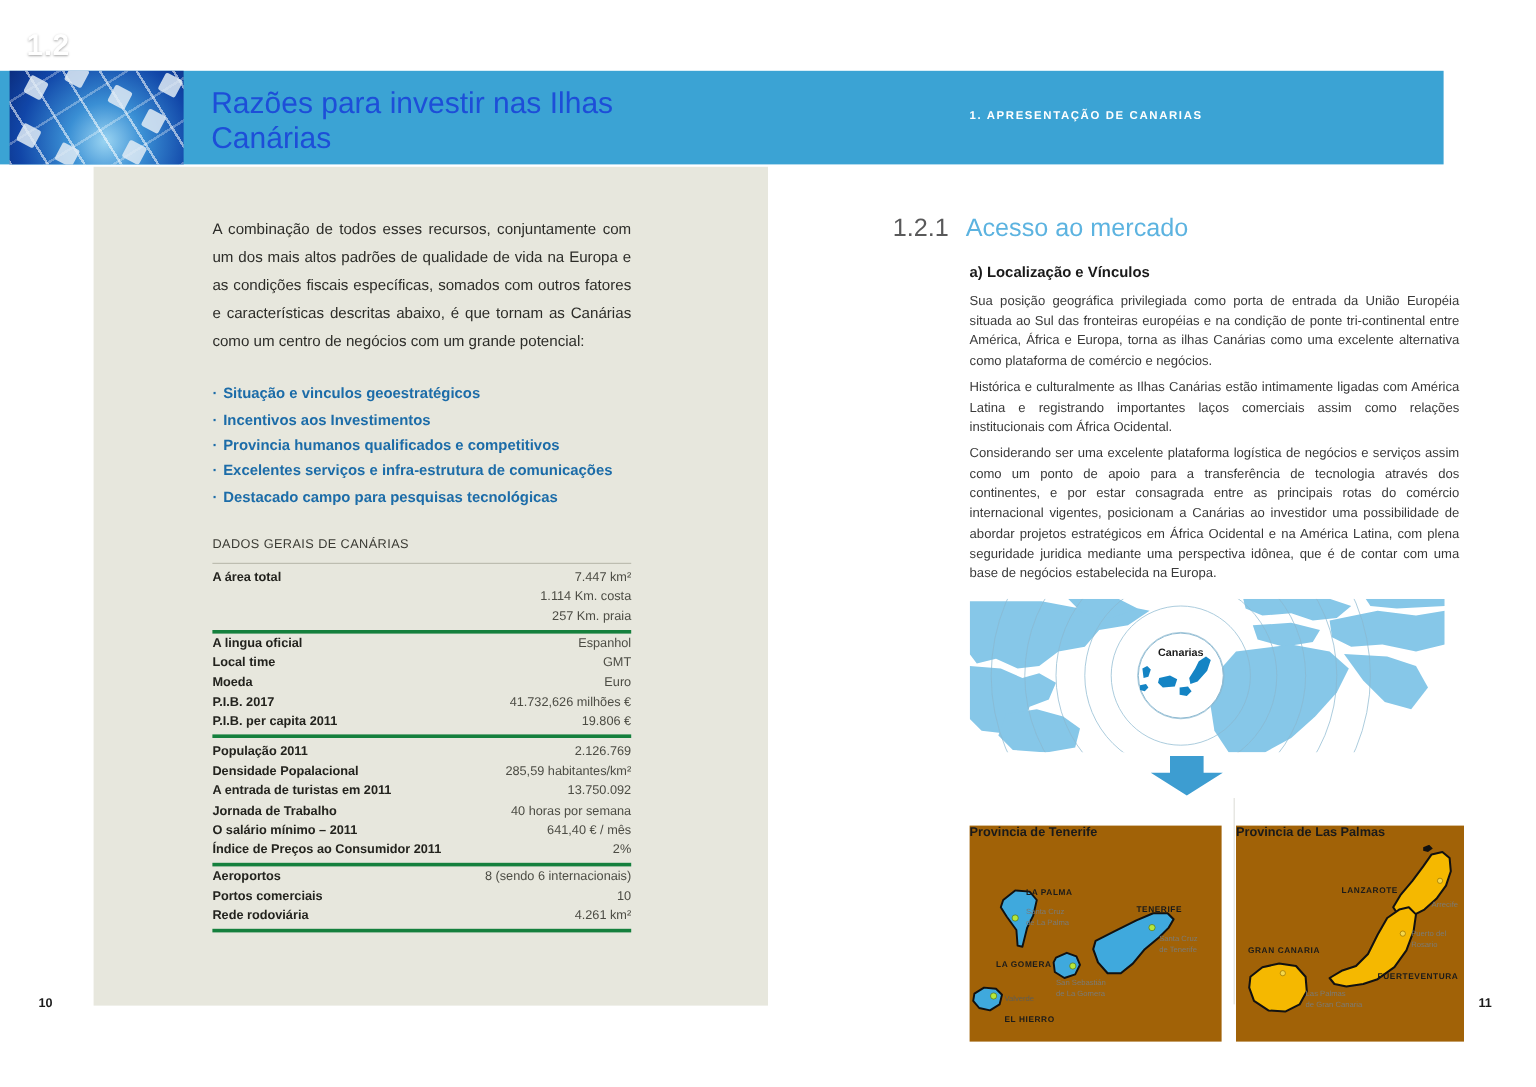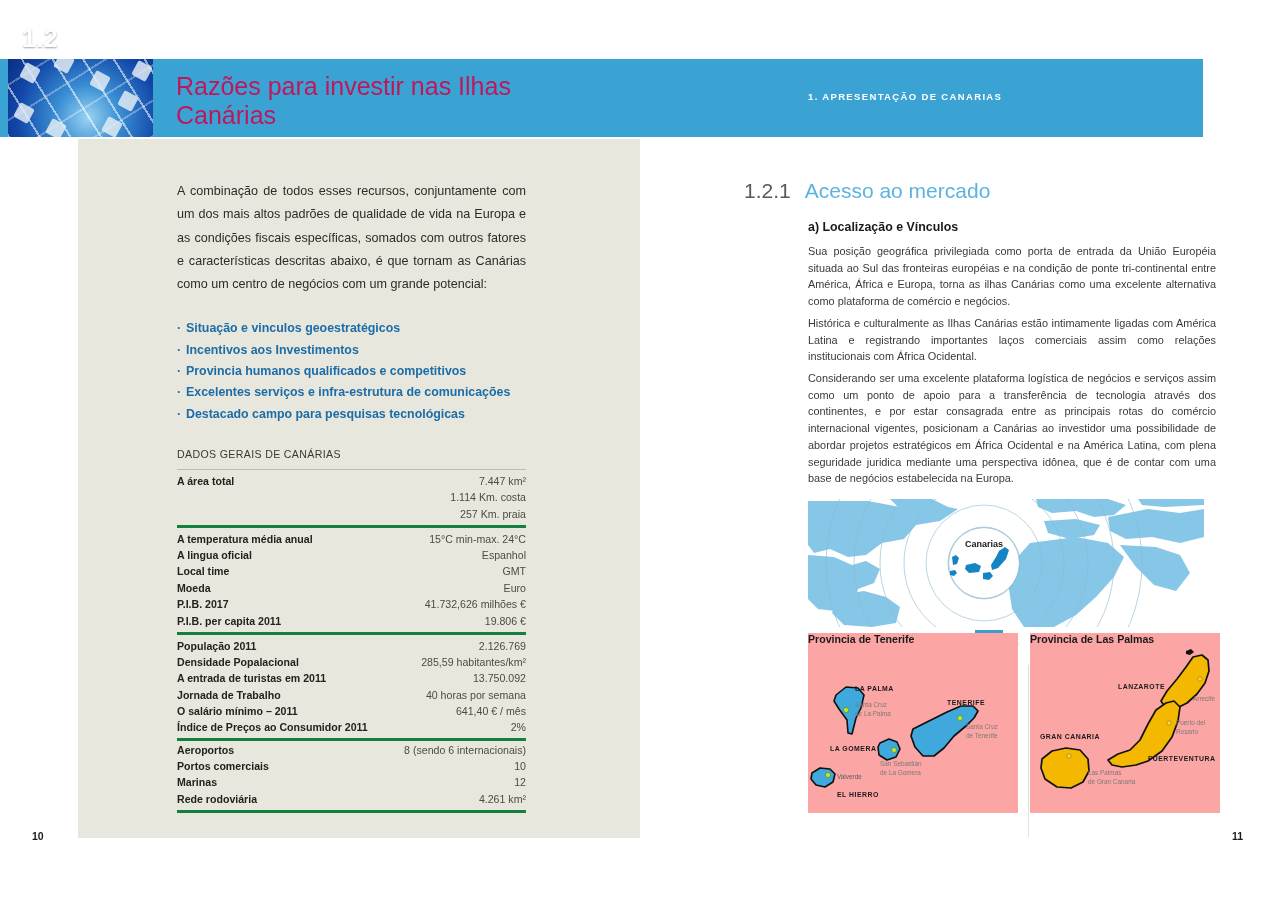--- a/index.html
+++ b/index.html
@@ -32,21 +32,21 @@
   }
   .badge-number {
     position: absolute; left: 22px; top: 24px;
     color: #ffffff; font-size: 25px; font-weight: bold;
     letter-spacing: 0.5px;
     text-shadow: 0 1px 2px rgba(0,0,0,0.35);
     z-index: 3;
   }
   .header-title {
     position: absolute; left: 176px; top: 72px;
-    color: #be185d; font-size: 25px; line-height: 29px;
+    color: #1d4ed8; font-size: 25px; line-height: 29px;
     font-weight: normal; white-space: pre-line;
   }
   .header-kicker {
     position: absolute; left: 808px; top: 91px;
     color: #ffffff; font-size: 9.5px; letter-spacing: 1.35px;
     font-weight: bold;
   }
 
   
   .beige-panel {
@@ -110,21 +110,21 @@
     background: #ffffff; overflow: hidden;
   }
   .worldmap svg { display: block; }
 
   .arrow-down {
     position: absolute; left: 958px; top: 630px; width: 62px; height: 34px;
   }
 
   
   .prov {
-    position: absolute; top: 633px; height: 180px; background: #fca5a5;
+    position: absolute; top: 688px; height: 180px; background: #a16207;
   }
   .prov-tf { left: 808px; width: 210px; }
   .prov-lp { left: 1030px; width: 190px; }
   .prov-title {
     font-size: 10.6px; font-weight: bold; color: #1a1a1a;
     margin-bottom: 4px;
   }
   .prov svg { display: block; }
   .divider-vert {
     position: absolute; left: 1028px; top: 665px; width: 1px; height: 172px;
@@ -195,24 +195,20 @@
             <td class="v">7.447 km²</td>
           </tr>
           <tr>
             <td class="k"></td>
             <td class="v">1.114 Km. costa</td>
           </tr>
           <tr class="rule-bot">
             <td class="k"></td>
             <td class="v">257 Km. praia</td>
           </tr>
-          <tr class="rule-top">
-            <td class="k">A temperatura média anual</td>
-            <td class="v">15°C min-max. 24°C</td>
-          </tr>
           <tr>
             <td class="k">A lingua oficial</td>
             <td class="v">Espanhol</td>
           </tr>
           <tr>
             <td class="k">Local time</td>
             <td class="v">GMT</td>
           </tr>
           <tr>
             <td class="k">Moeda</td>
@@ -250,24 +246,20 @@
             <td class="k">Índice de Preços ao Consumidor 2011</td>
             <td class="v">2%</td>
           </tr>
           <tr>
             <td class="k">Aeroportos</td>
             <td class="v">8 (sendo 6 internacionais)</td>
           </tr>
           <tr>
             <td class="k">Portos comerciais</td>
             <td class="v">10</td>
-          </tr>
-          <tr>
-            <td class="k">Marinas</td>
-            <td class="v">12</td>
           </tr>
           <tr class="rule-bot">
             <td class="k">Rede rodoviária</td>
             <td class="v">4.261 km²</td>
           </tr>
         </tbody>
     </table>
   </div>
 
   <div class="pgnum-left">10</div>

